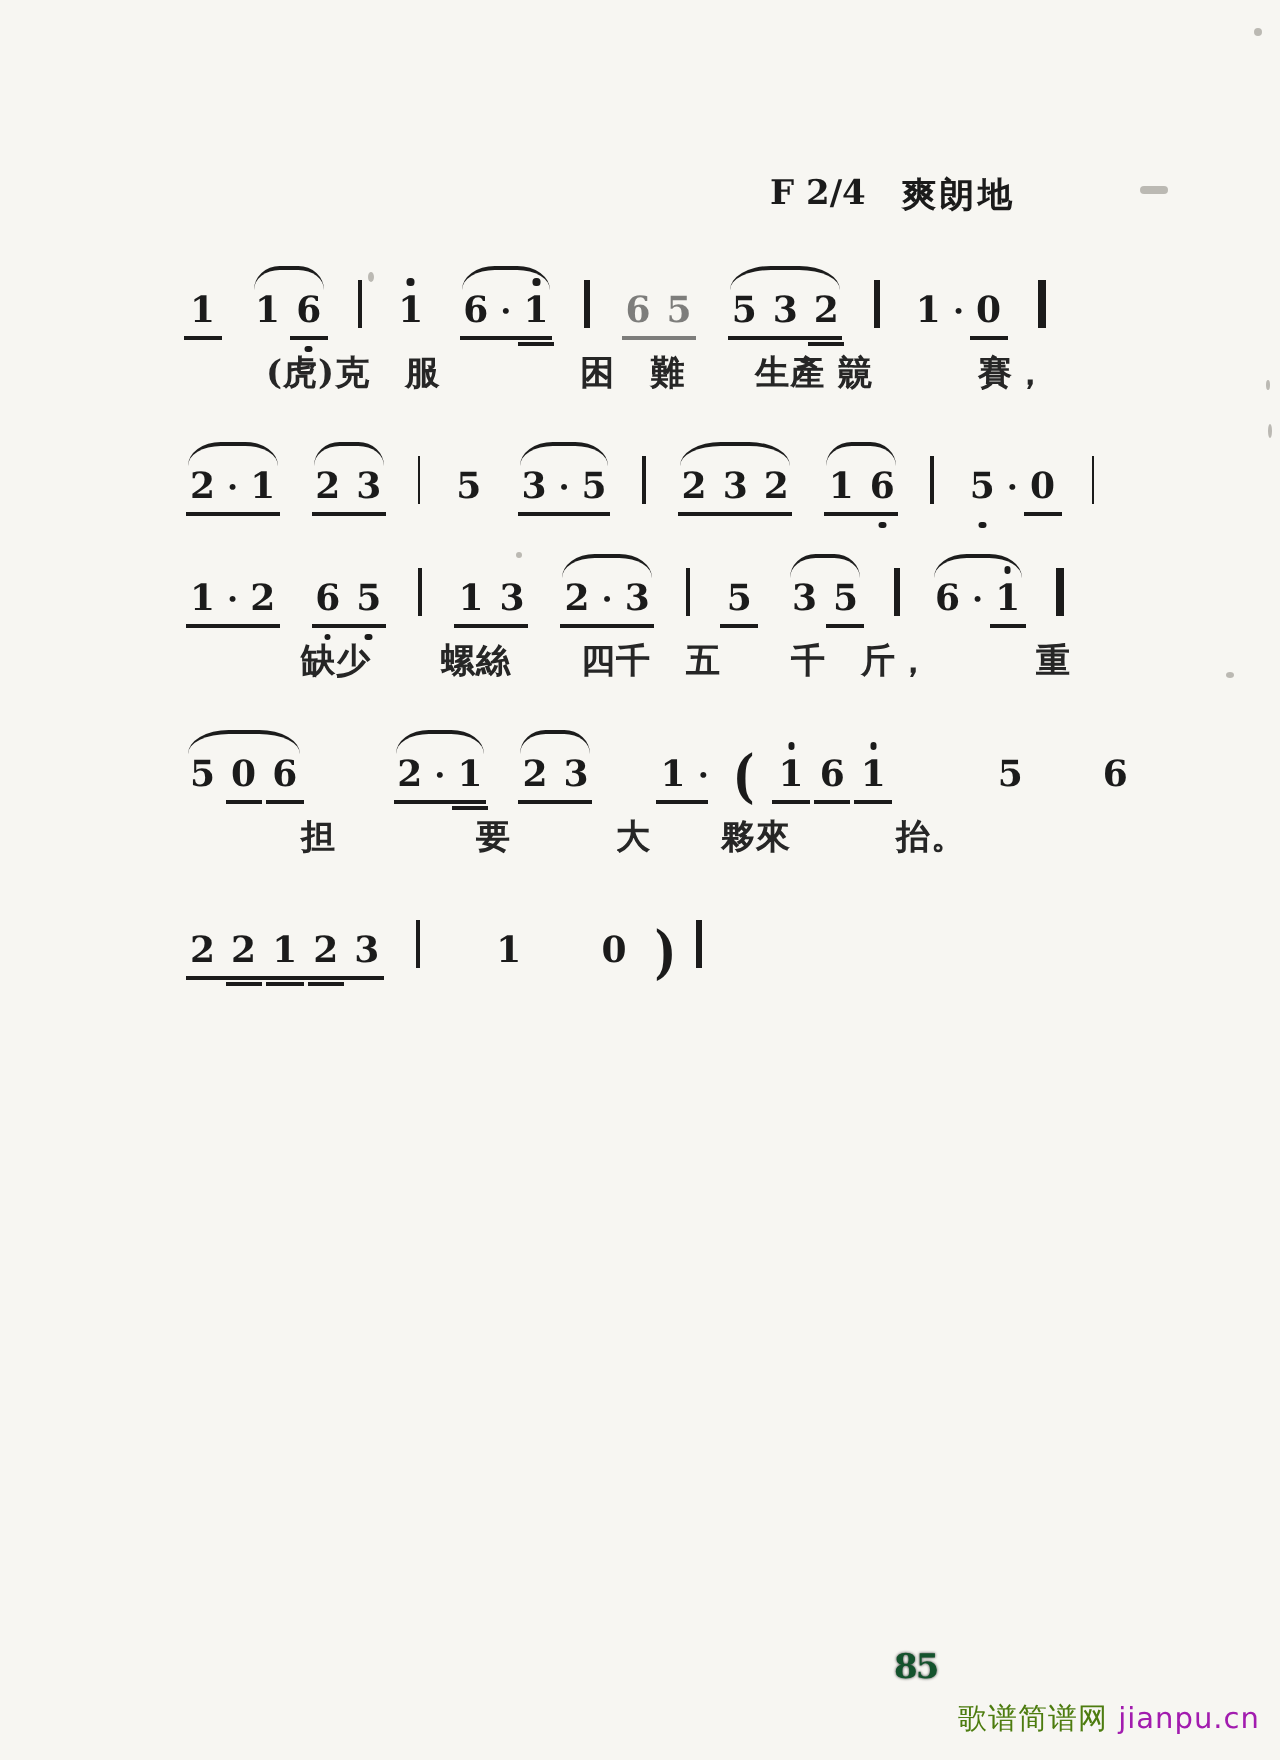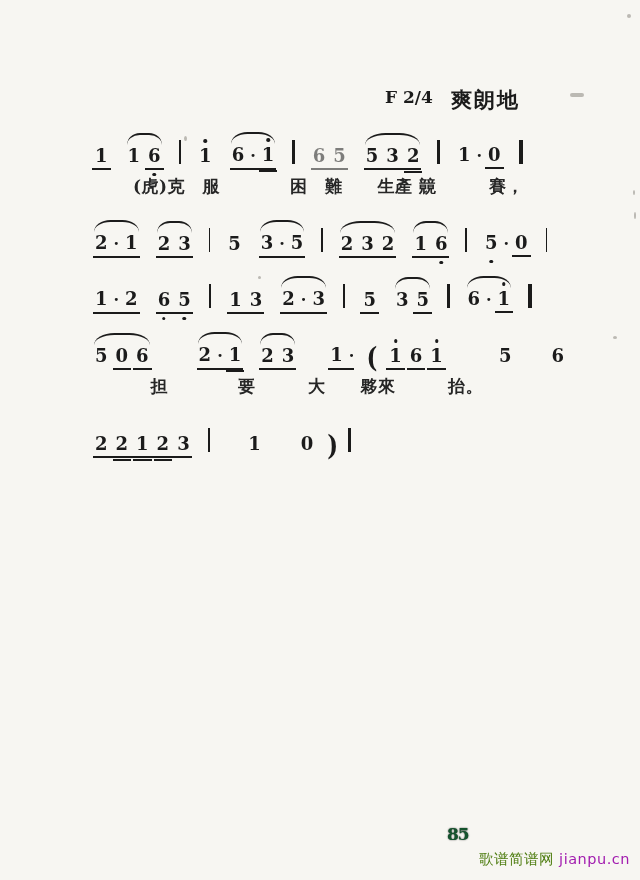--- a/index.html
+++ b/index.html
@@ -13,21 +13,21 @@
   }
   
   .score{position:absolute;left:85px;top:78px;width:470px;}
   .header{position:relative;height:46px;}
   .title{
     position:absolute;left:178px;top:2px;
     font-size:26px;font-weight:bold;letter-spacing:24px;
     color:#242424;
   }
   .keytime{position:absolute;left:300px;top:9px;font-size:17px;font-weight:bold;}
-  .tempo{position:absolute;left:366px;top:8px;font-size:21px;font-weight:bold;letter-spacing:2px;}
+  .tempo{position:absolute;left:366px;top:8px;font-size:17px;font-weight:bold;letter-spacing:2px;}
   
   .system{margin-bottom:14px;}
   .notes-row{
     display:flex;align-items:flex-end;
     height:42px;padding-top:12px;box-sizing:border-box;
   }
   .group{
     position:relative;display:inline-flex;align-items:baseline;
     margin:0 6px;
   }
@@ -219,20 +219,21 @@
             </span>
             <span class="bar"></span>
             <span class="group">
               <span class="slur"></span>
               <span class="note"><span class="pitch">6</span></span>
               <span class="note mdot"><span class="pitch">·</span></span>
               <span class="note"><span class="pitch">1</span><span class="dot-above"></span><span class="uline lv0"></span></span>
             </span>
             <span class="bar thick"></span>
           </div>
+          <div class="lyrics-row">　缺少　　螺絲　　四千　五　　千　斤，　　　重</div>
         </div>
         <div class="system">
           <div class="notes-row">
             <span class="group">
               <span class="slur"></span>
               <span class="note"><span class="pitch">5</span></span>
               <span class="note"><span class="pitch">0</span><span class="uline lv0"></span></span>
               <span class="note"><span class="pitch">6</span><span class="uline lv0"></span></span>
             </span>
             <span class="bar pad"></span>

